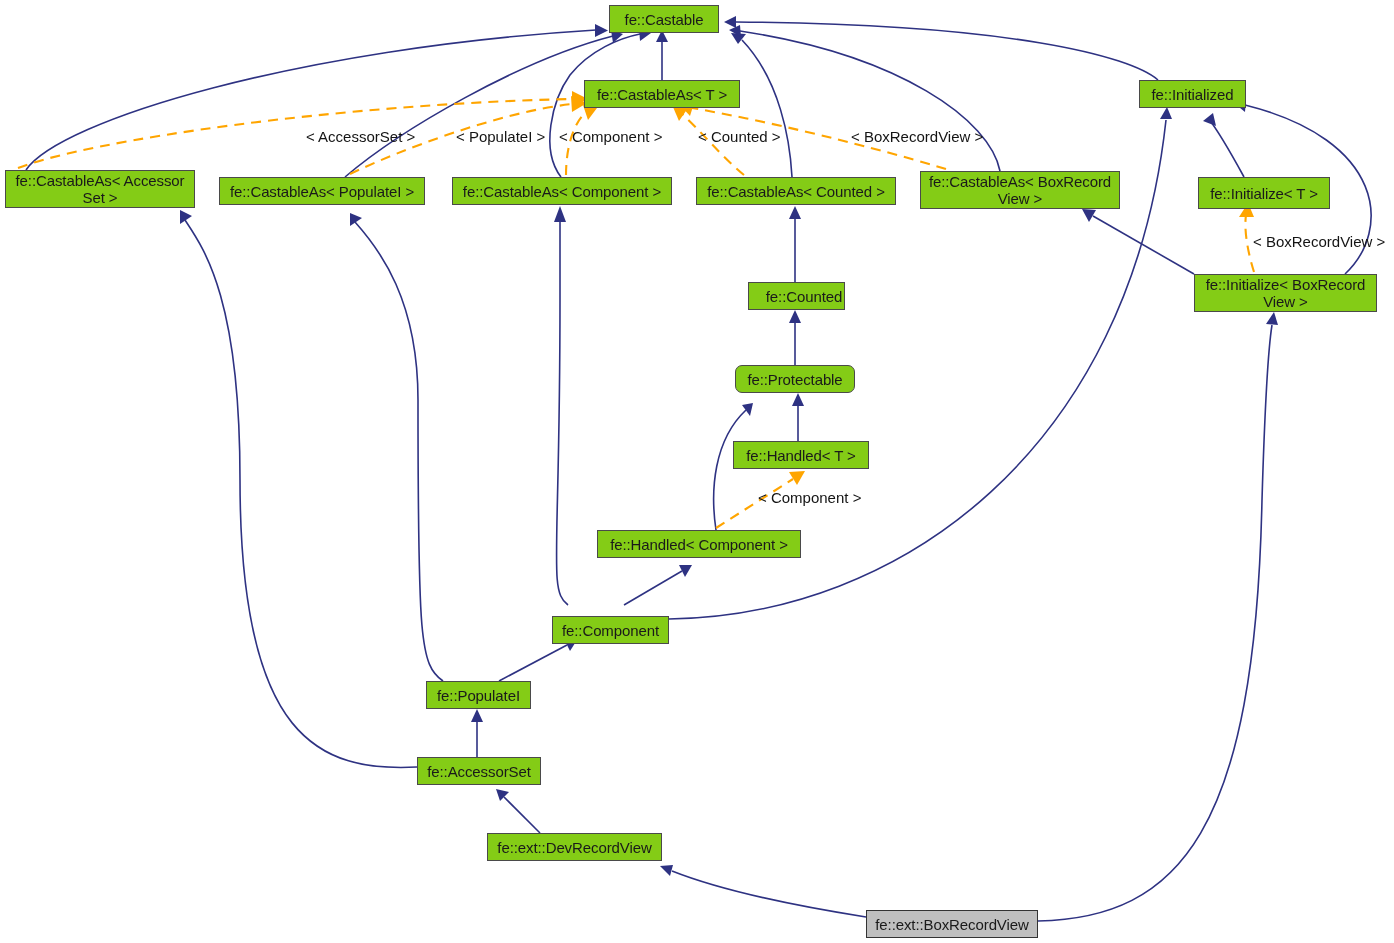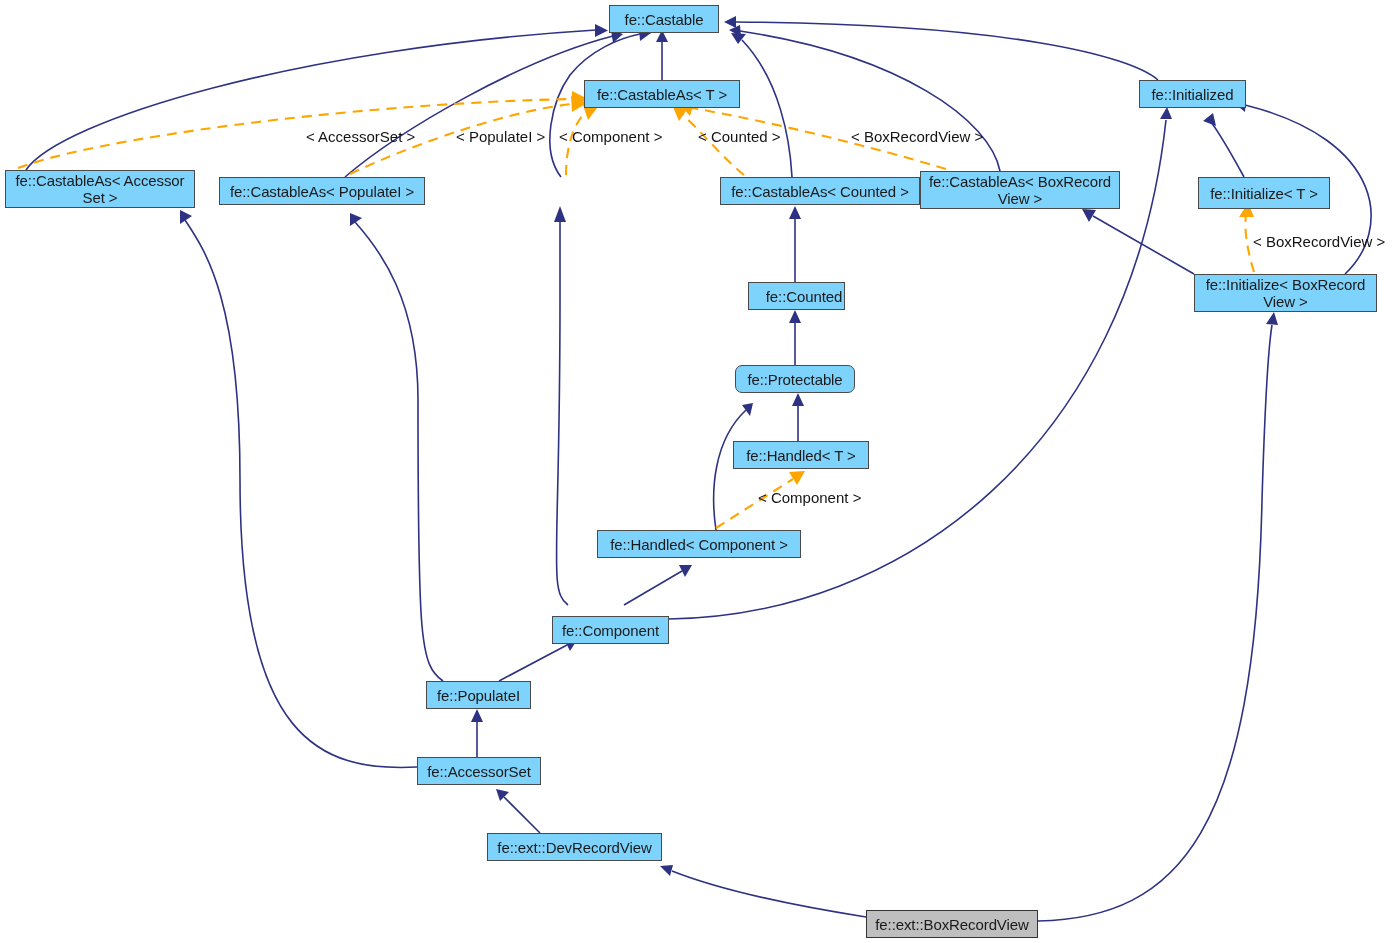--- a/index.html
+++ b/index.html
@@ -33,21 +33,21 @@
     stroke-width: 2.1;
     stroke-dasharray: 10 7;
   }
   .arrow-inherit { fill: #2e3282; stroke: none; }
   .arrow-template { fill: #ffa500; stroke: none; }
 
   .node-box {
     position: absolute;
     box-sizing: border-box;
     border: 1.5px solid #4a4a4a;
-    background: #7dd3fc;
+    background: #84cc16;
     color: #1a1a1a;
     font-size: 15px;
     line-height: 17px;
     display: flex;
     align-items: center;
     justify-content: center;
     text-align: center;
     white-space: pre-line;
     letter-spacing: -0.1px;
   }
@@ -168,21 +168,22 @@
       <polygon class="arrow-template" points="789,472 805,471 797,485"></polygon>
     </g>
   </svg>
 
   <div class="node-box" style="left:609px;  top:5px;   width:110px; height:28px;">fe::Castable</div>
   <div class="node-box" style="left:584px;  top:80px;  width:156px; height:28px;">fe::CastableAs&lt; T &gt;</div>
   <div class="node-box" style="left:1139px; top:80px;  width:107px; height:28px;">fe::Initialized</div>
   <div class="node-box" style="left:5px;    top:170px; width:190px; height:38px;">fe::CastableAs&lt; Accessor
 Set &gt;</div>
   <div class="node-box" style="left:219px;  top:177px; width:206px; height:28px;">fe::CastableAs&lt; PopulateI &gt;</div>
-  <div class="node-box" style="left:696px;  top:177px; width:200px; height:28px;margin-left:24px;">fe::CastableAs&lt; Counted &gt;</div>
+  <div class="node-box" style="left:452px;  top:177px; width:220px; height:28px;">fe::CastableAs&lt; Component &gt;</div>
+  <div class="node-box" style="left:696px;  top:177px; width:200px; height:28px;">fe::CastableAs&lt; Counted &gt;</div>
   <div class="node-box" style="left:920px;  top:171px; width:200px; height:38px;">fe::CastableAs&lt; BoxRecord
 View &gt;</div>
   <div class="node-box" style="left:1198px; top:177px; width:132px; height:32px;">fe::Initialize&lt; T &gt;</div>
   <div class="node-box" style="left:1194px; top:274px; width:183px; height:38px;">fe::Initialize&lt; BoxRecord
 View &gt;</div>
   <div class="node-box" style="left:748px;  top:282px; width:97px;  height:28px;padding-left:15px;">fe::Counted</div>
   <div class="node-box" style="left:735px;  top:365px; width:120px; height:28px;border-radius:7px;">fe::Protectable</div>
   <div class="node-box" style="left:733px;  top:441px; width:136px; height:28px;">fe::Handled&lt; T &gt;</div>
   <div class="node-box" style="left:597px;  top:530px; width:204px; height:28px;">fe::Handled&lt; Component &gt;</div>
   <div class="node-box" style="left:552px;  top:605px; width:117px; height:28px;margin-top:11px;">fe::Component</div>

